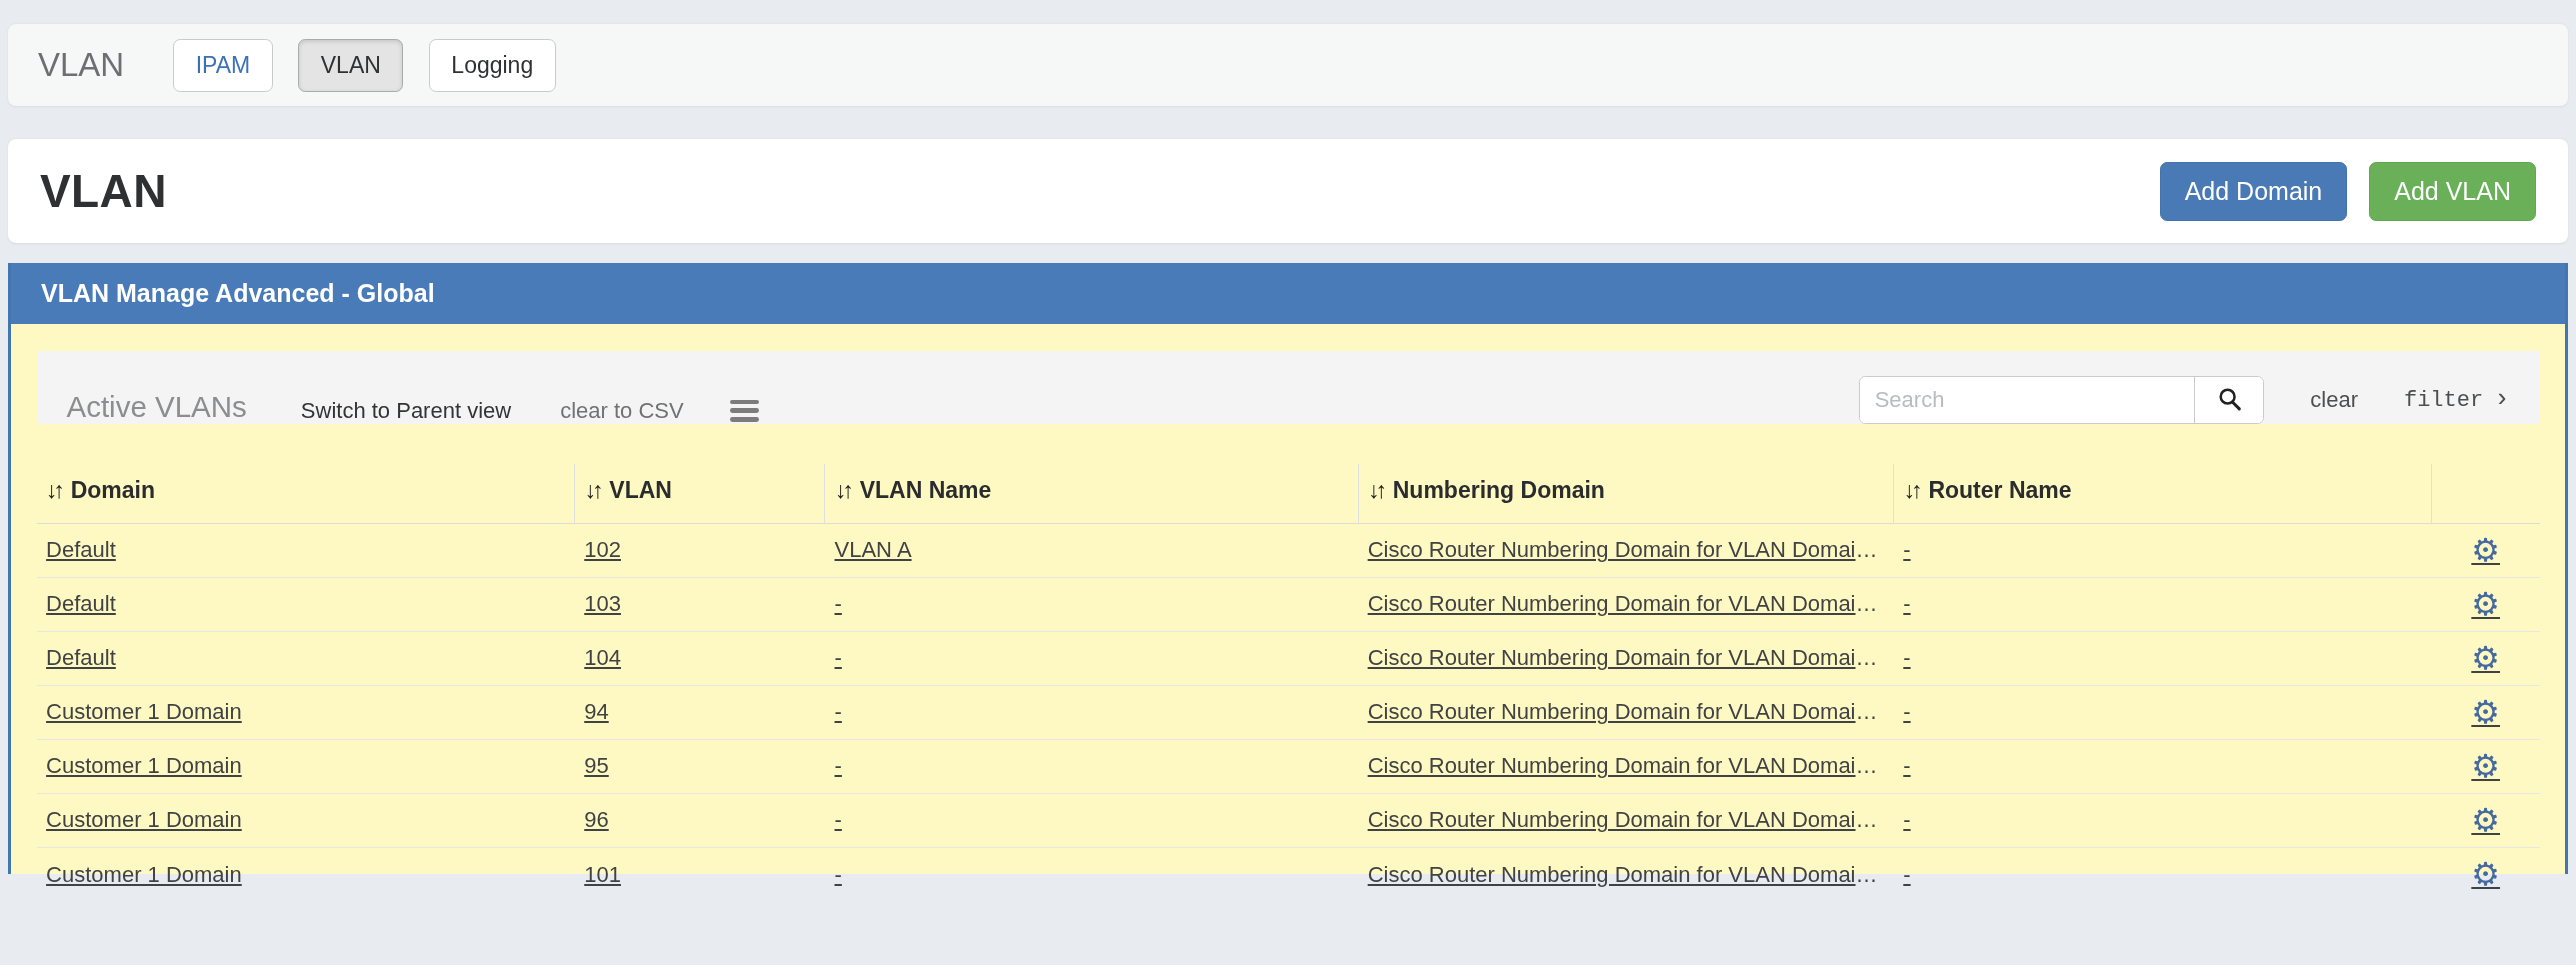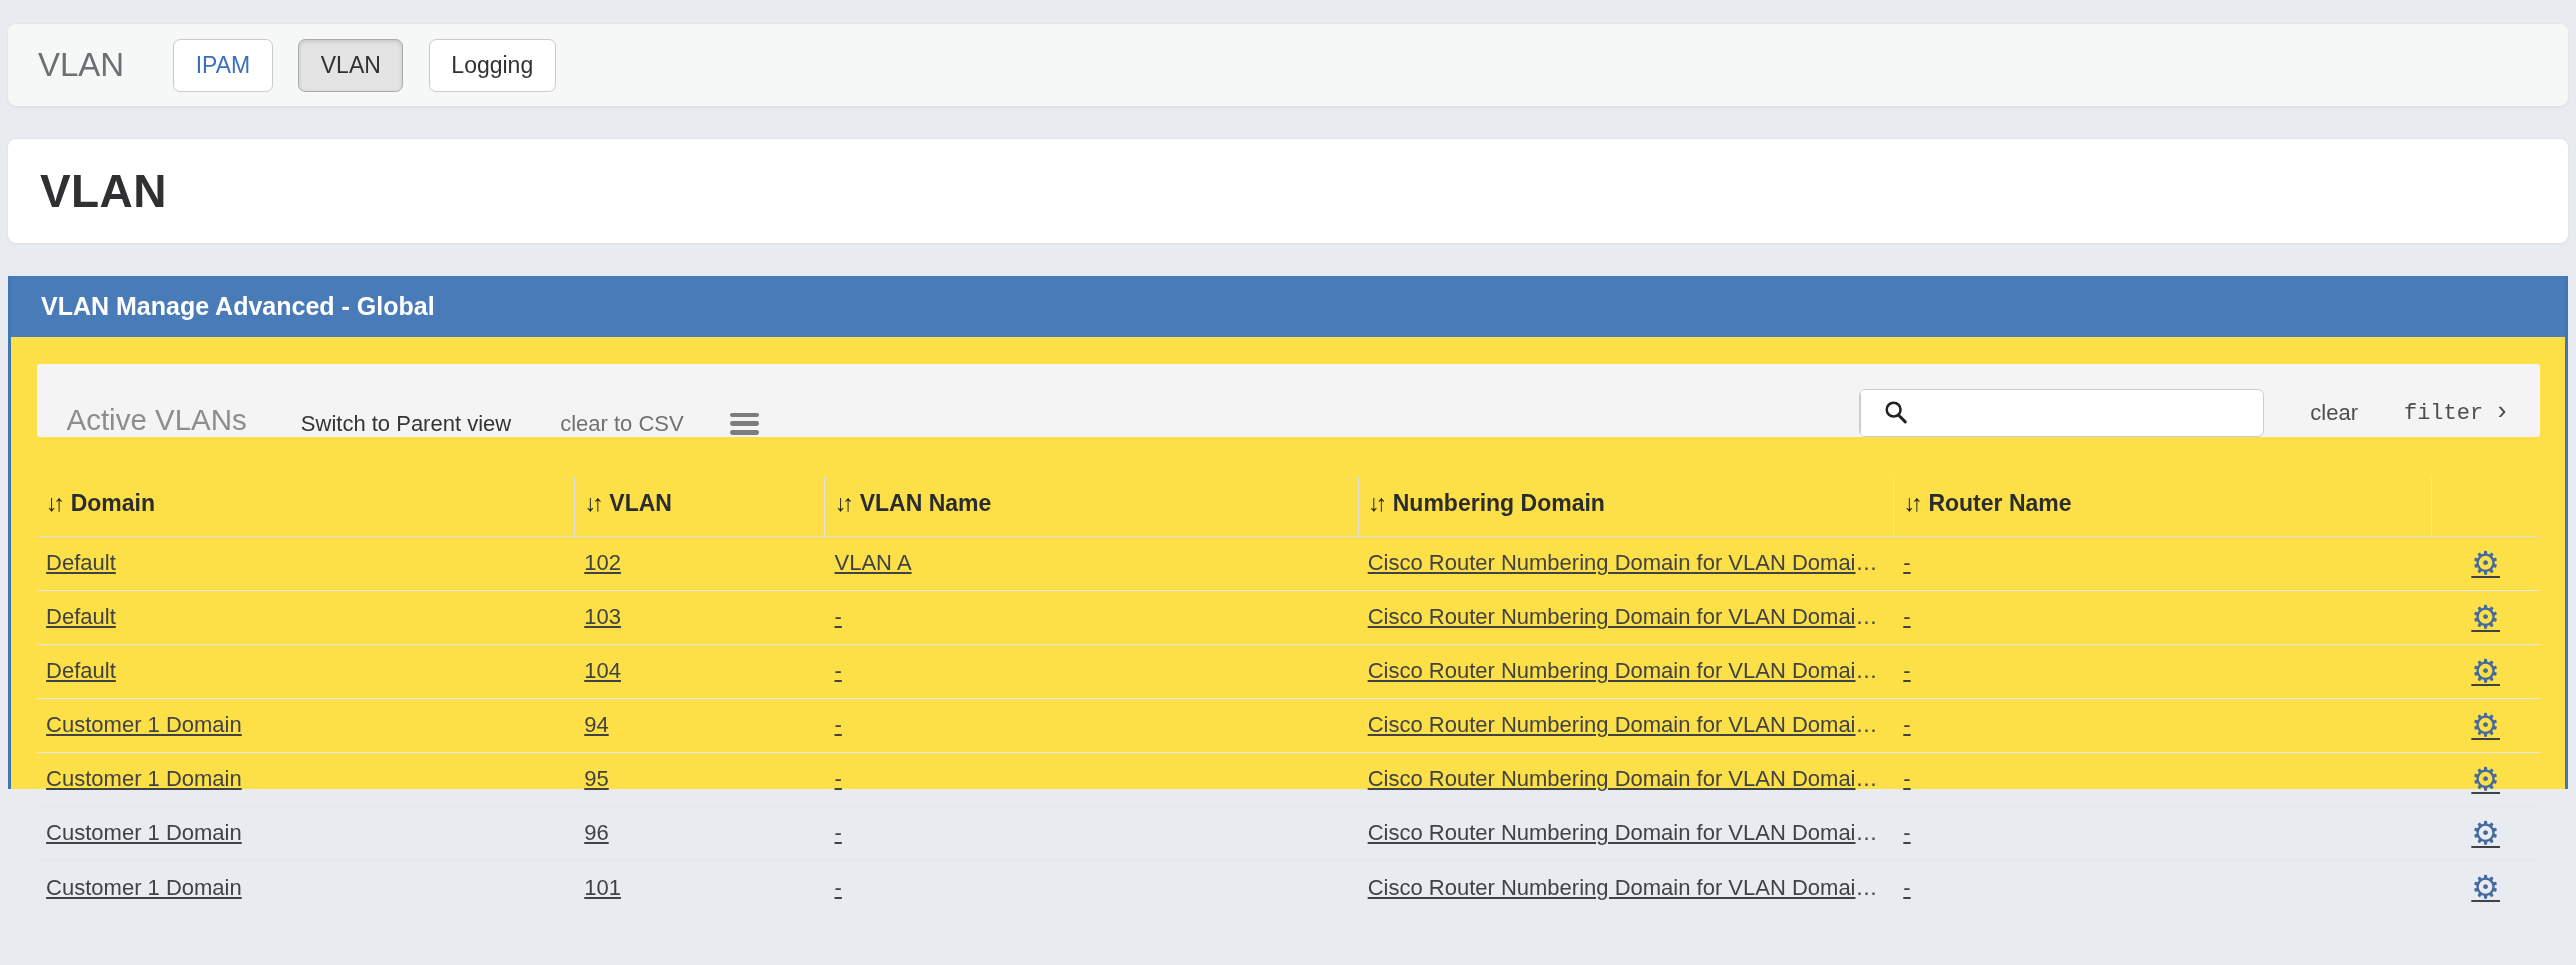--- a/index.html
+++ b/index.html
@@ -45,21 +45,21 @@
   .title-actions{margin-left:auto;display:flex;align-items:center;}
   .btn{
     height:59px;padding:0 24px;margin-left:22px;border-radius:7.2px;
     font-size:25px;color:#fff;display:flex;align-items:center;cursor:pointer;
     font-family:inherit;
   }
   .btn-blue{background:var(--accent-blue);border:1.6px solid #4173ae;}
   .btn-green{background:var(--accent-green);border:1.6px solid #5fa84f;}
   
   .panel{
-    margin:33px 8px 0 8px;height:513px;background:#fde047;
+    margin:20px 8px 0 8px;height:611px;background:#fef9c3;
     border-left:3.2px solid var(--panel-border-blue);
     border-right:3.2px solid var(--panel-border-blue);
   }
   .panel-header{
     height:61px;background:var(--panel-blue);
     display:flex;align-items:center;padding:0 30px;
     color:#fff;font-weight:bold;font-size:25px;
   }
   .panel-body{padding:27px 25.5px 0 25.5px;}
   
@@ -119,39 +119,44 @@
   <div class="tab active">
     <span>VLAN</span>
   </div>
   <div class="tab">
     <span>Logging</span>
   </div>
 </div>
 
 <div class="title-card">
   <h1 class="page-title">VLAN</h1>
+  <div class="title-actions">
+    <button class="btn btn-blue">Add Domain</button>
+    <button class="btn btn-green">Add VLAN</button>
+  </div>
 </div>
 
 <div class="panel">
   <div class="panel-header">
     <span>VLAN Manage Advanced - Global</span>
   </div>
   <div class="panel-body">
 
     <div class="toolbar">
       <span class="view-label">Active VLANs</span>
       <span class="tool-link switch-link">Switch to Parent view</span>
       <span class="tool-link export-link">clear to CSV</span>
       <span class="hamburger">
           <i></i>
           <i></i>
           <i></i>
         </span>
       <div class="toolbar-right">
         <div class="searchbox">
+          <input type="text" placeholder="Search" style="">
           <button class="search-btn">
             <span>
               <svg width="25.5" height="25.5" viewBox="0 0 24 24" fill="none">
                 <circle cx="10" cy="10" r="6.5" stroke="#222" stroke-width="2.4"></circle>
                 <line x1="15" y1="15.5" x2="21" y2="21.5" stroke="#222" stroke-width="2.8" stroke-linecap="round"></line>
               </svg>
             </span>
           </button>
         </div>
         <span class="tool-link clear-link">clear</span>

